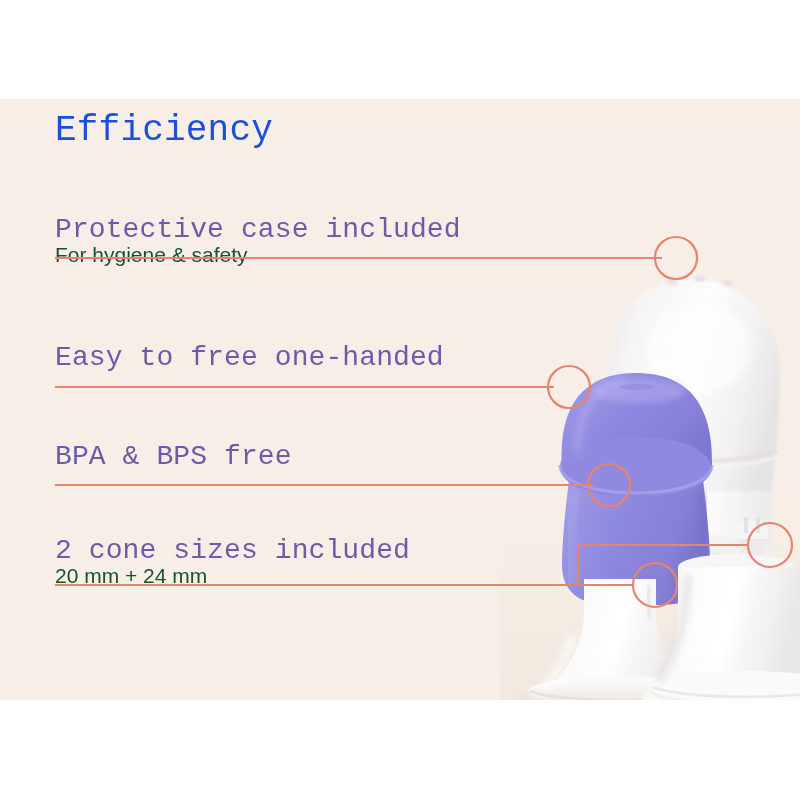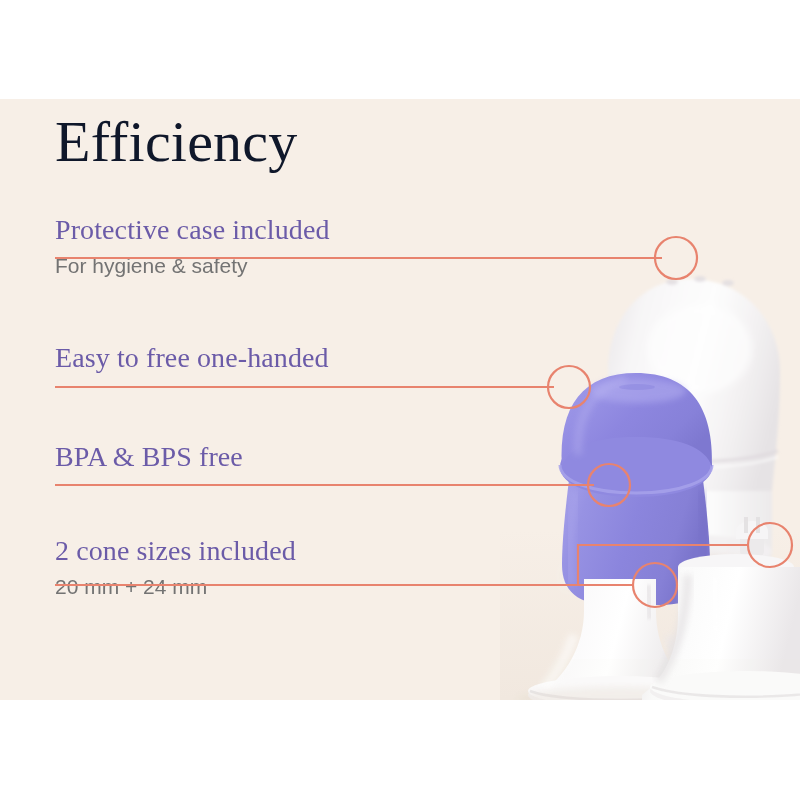--- a/index.html
+++ b/index.html
@@ -31,49 +31,48 @@
     left: 0; top: 0;
     width: 800px; height: 601px;
   }
   .photo svg { display: block; }
 
   
   .title {
     position: absolute;
     left: 55px;
     top: 14px;
-    font-family: Liberation Serif, serif;
-    font-size: 58px;
+    font-family: Liberation Mono, monospace;
+    font-size: 36px;
     line-height: 1.0;
-    color: #0f172a;
+    color: #1d4ed8;
     letter-spacing: 0.2px;
     white-space: nowrap;
   }
   .feat {
     position: absolute;
     left: 55px;
     white-space: nowrap;
   }
   .feat-label {
-    font-family: Liberation Serif, serif;
+    font-family: Liberation Mono, monospace;
     font-size: 28px;
     line-height: 1.05;
     color: #6b5ba8;
     font-weight: 400;
     letter-spacing: 0.1px;
     display: block;
   }
   .feat-sub {
     font-family: "Liberation Sans", sans-serif;
     font-size: 21px;
     line-height: 1.05;
-    color: #737373;
+    color: #14532d;
     font-weight: 400;
     display: block;
-    margin-top: 11px;
   }
   .f1 { top: 116px; }
   .f2 { top: 244px; }
   .f3 { top: 343px; }
   .f4 { top: 437px; }
 
   
   .connectors {
     position: absolute;
     left: 0; top: 0;

